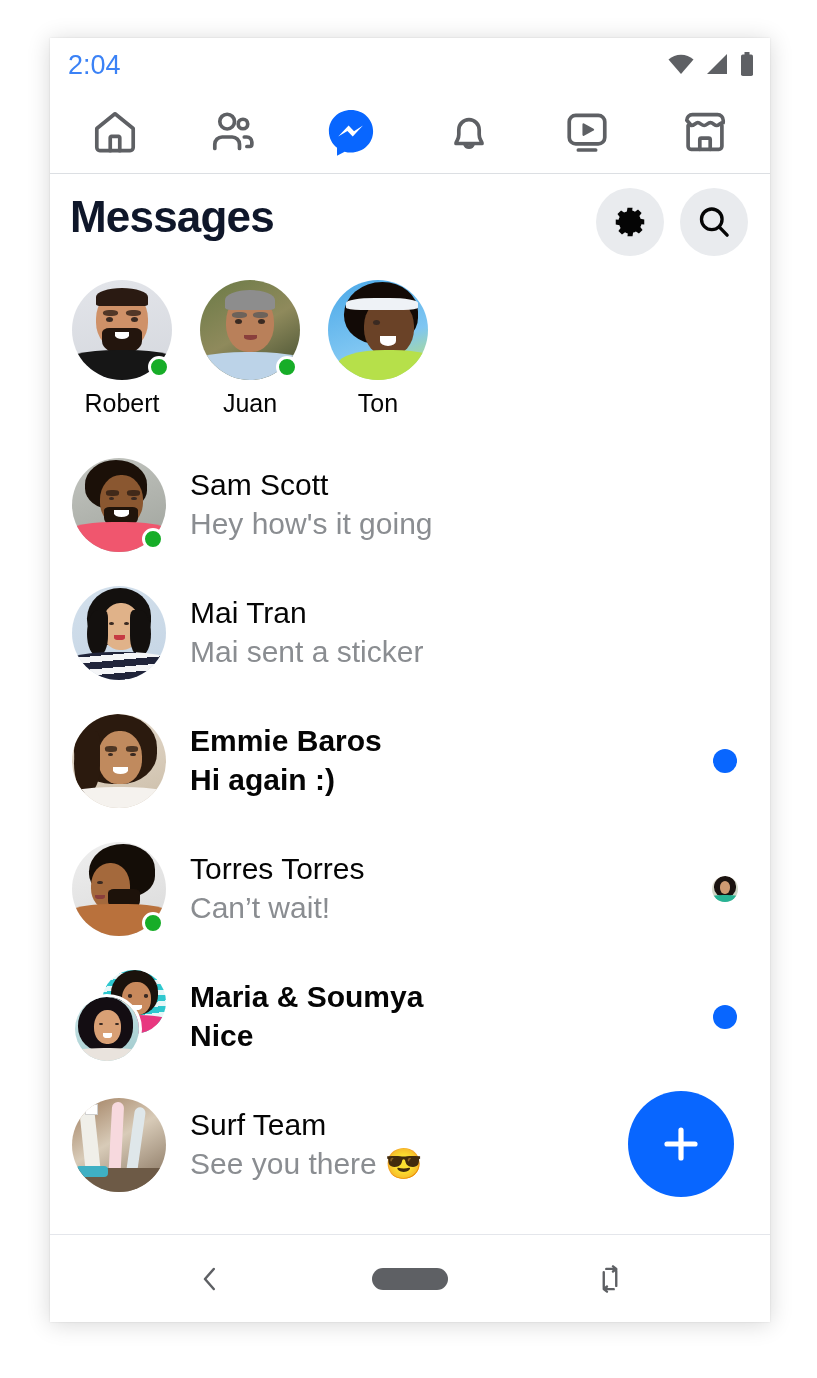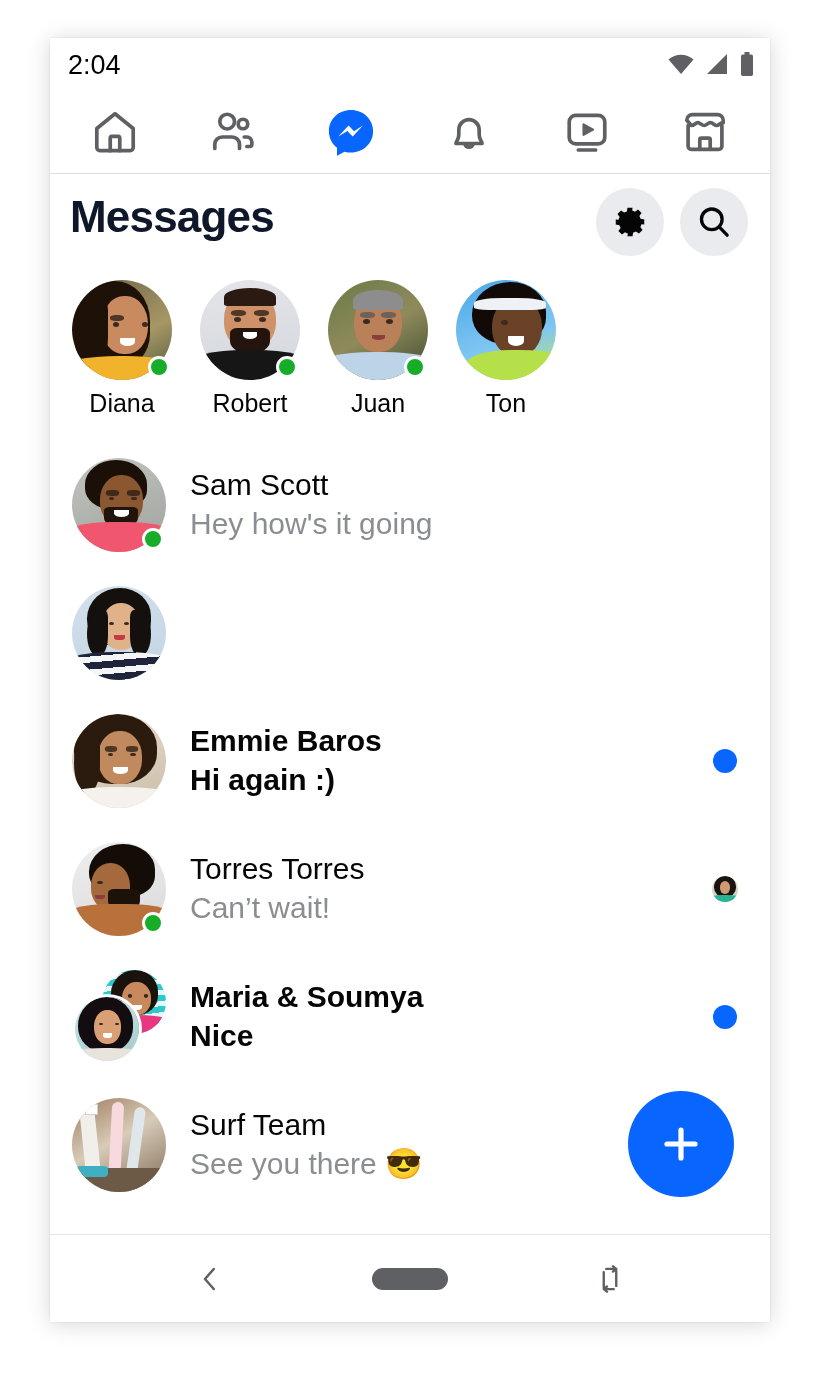--- a/index.html
+++ b/index.html
@@ -22,21 +22,21 @@
   }
 
   
   #statusbar {
     height:52px;
     position:relative;
     background:#fff;
   }
   #clock {
     position:absolute; left:18px; top:12px;
-    font-size:27px; color:#000000; letter-spacing:0px;
+    font-size:27px; color:#3b82f6; letter-spacing:0px;
   }
   #status-icons {
     position:absolute; right:16px; top:14px;
     display:flex; align-items:center; gap:11px;
   }
 
   
   #tabbar {
     height:84px;
     display:flex;
@@ -298,39 +298,20 @@
       <svg width="38" height="38" viewBox="0 0 24 24" fill="none" stroke="#050505" stroke-width="2.1" stroke-linecap="round">
         <circle cx="10.6" cy="10.3" r="6.5"></circle>
         <path d="M15.4 15.2 L20.3 20.3"></path>
       </svg>
     </div>
   </div>
 
   <div id="stories">
 
 
-    <div class="story">
-      <div class="story-avatar-wrap">
-        <div class="story-av">
-          <div class="ph">
-            <div class="bg" style="background:linear-gradient(150deg,#6b6147,#a79766 60%,#4e5a3a)"></div>
-            <div class="hair" style="left:0%;top:1%;width:78%;height:88%;background:#1e1208;border-radius:55% 45% 40% 45%"></div>
-            <div class="face" style="left:30%;top:16%;width:46%;height:58%;background:#c98a60"></div>
-            <div class="hair" style="left:2%;top:18%;width:34%;height:70%;background:#1e1208;border-radius:60% 20% 50% 55%"></div>
-            <div class="body" style="height:24%;background:#f2b32c;border-radius:48% 48% 0 0"></div>
-            <div class="brow" style="left:38%;top:35%;width:14%"></div>
-            <div class="eye" style="left:41%;top:42%;width:6%;height:5%"></div>
-            <div class="eye" style="right:24%;top:42%;width:6%;height:5%"></div>
-            <div class="mouth" style="left:48%;top:58%;width:15%;height:8%;background:#fff"></div>
-          </div>
-        </div>
-        <div class="online-dot"></div>
-      </div>
-      <div class="story-name">Diana</div>
-    </div>
 
     <div class="story">
       <div class="story-avatar-wrap">
         <div class="story-av">
           <div class="ph">
             <div class="bg" style="background:linear-gradient(170deg,#e3e5ea,#d4d7dd)"></div>
             <div class="face" style="left:24%;top:10%;width:52%;height:60%;background:#cf9168"></div>
             <div class="hair" style="left:24%;top:8%;width:52%;height:18%;background:#2a1a12;border-radius:50% 50% 10% 10%"></div>
             <div class="hair" style="left:30%;top:48%;width:40%;height:26%;background:#23150d;border-radius:20% 20% 55% 55%"></div>
             <div class="body" style="height:30%;background:#161616;border-radius:46% 46% 0 0"></div>
@@ -423,20 +404,24 @@
             <div class="face" style="left:32%;top:18%;width:40%;height:50%;background:#e0b289"></div>
             <div class="hair" style="left:16%;top:26%;width:22%;height:48%;background:#13100e;border-radius:60% 20% 50% 55%"></div>
             <div class="hair" style="right:16%;top:26%;width:22%;height:48%;background:#13100e;border-radius:20% 60% 55% 50%"></div>
             <div class="body" style="height:30%;background:repeating-linear-gradient(175deg,#20243a 0 7px,#f4f5f7 7px 13px);border-radius:44% 44% 0 0"></div>
             <div class="eye" style="left:39%;top:38%;width:6%;height:4%"></div>
             <div class="eye" style="right:39%;top:38%;width:6%;height:4%"></div>
             <div class="mouth" style="left:45%;top:52%;width:11%;height:5%;background:#c63a43"></div>
           </div>
         </div>
       </div>
+      <div class="c-text">
+        <div class="c-name">Mai Tran</div>
+        <div class="c-snip">Mai sent a sticker</div>
+      </div>
       <div class="c-right"></div>
     </div>
 
     <div class="convo unread">
       <div class="c-avatar">
         <div class="av-img">
           <div class="ph">
             <div class="bg" style="background:linear-gradient(160deg,#e9dfd2,#cbbda8)"></div>
             <div class="hair" style="left:2%;top:0%;width:88%;height:74%;background:#2b1a0e;border-radius:52% 48% 44% 46%"></div>
             <div class="face" style="left:28%;top:18%;width:46%;height:56%;background:#c08a5e"></div>

